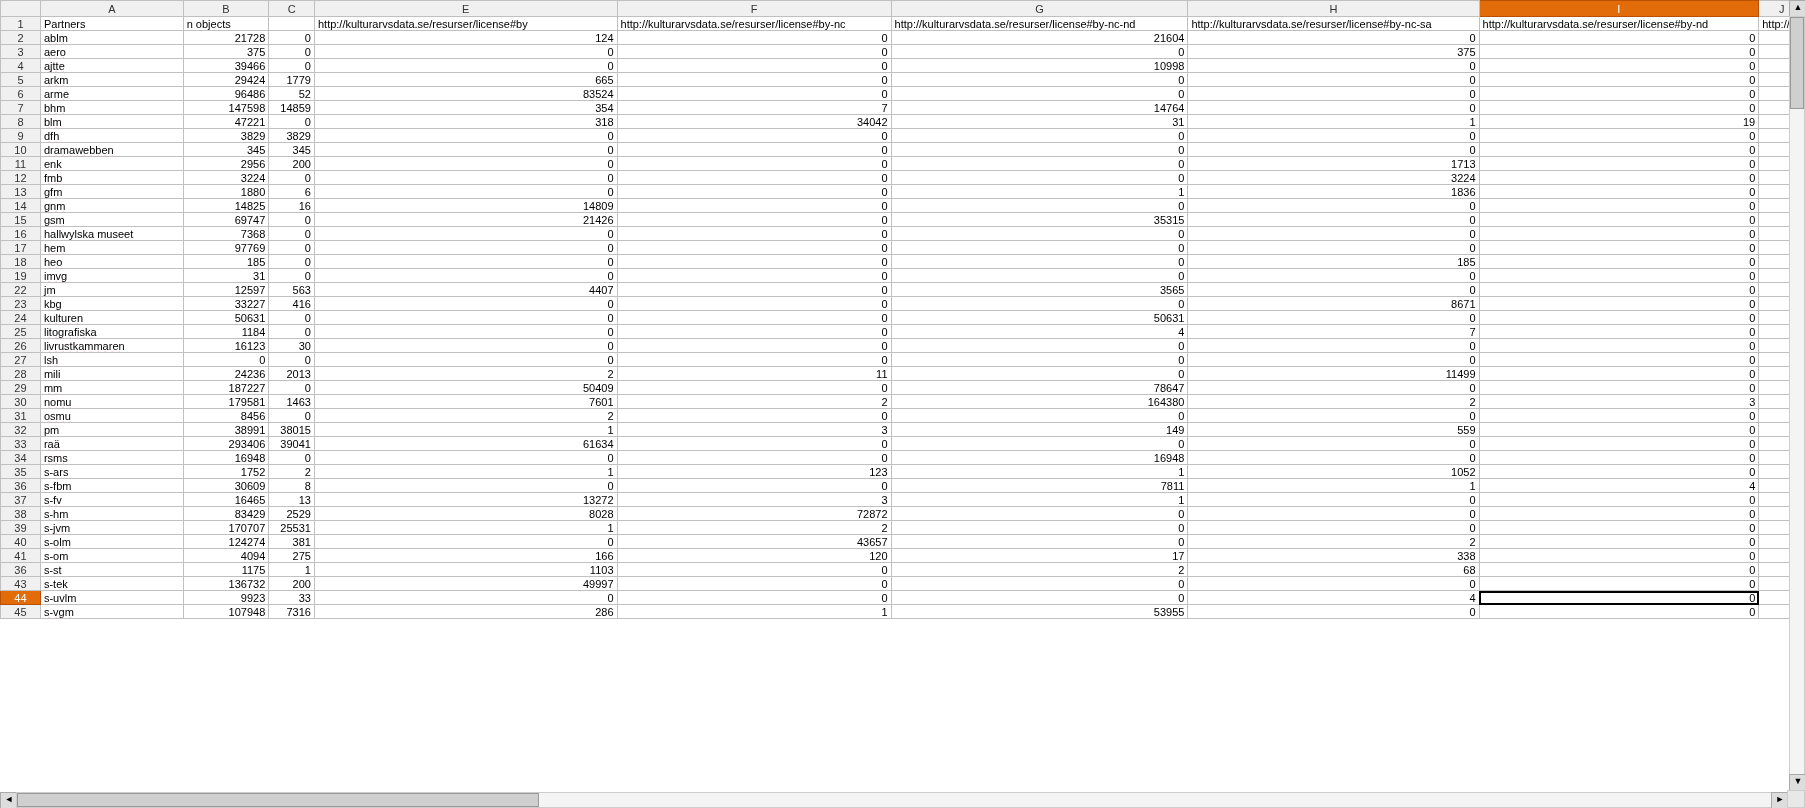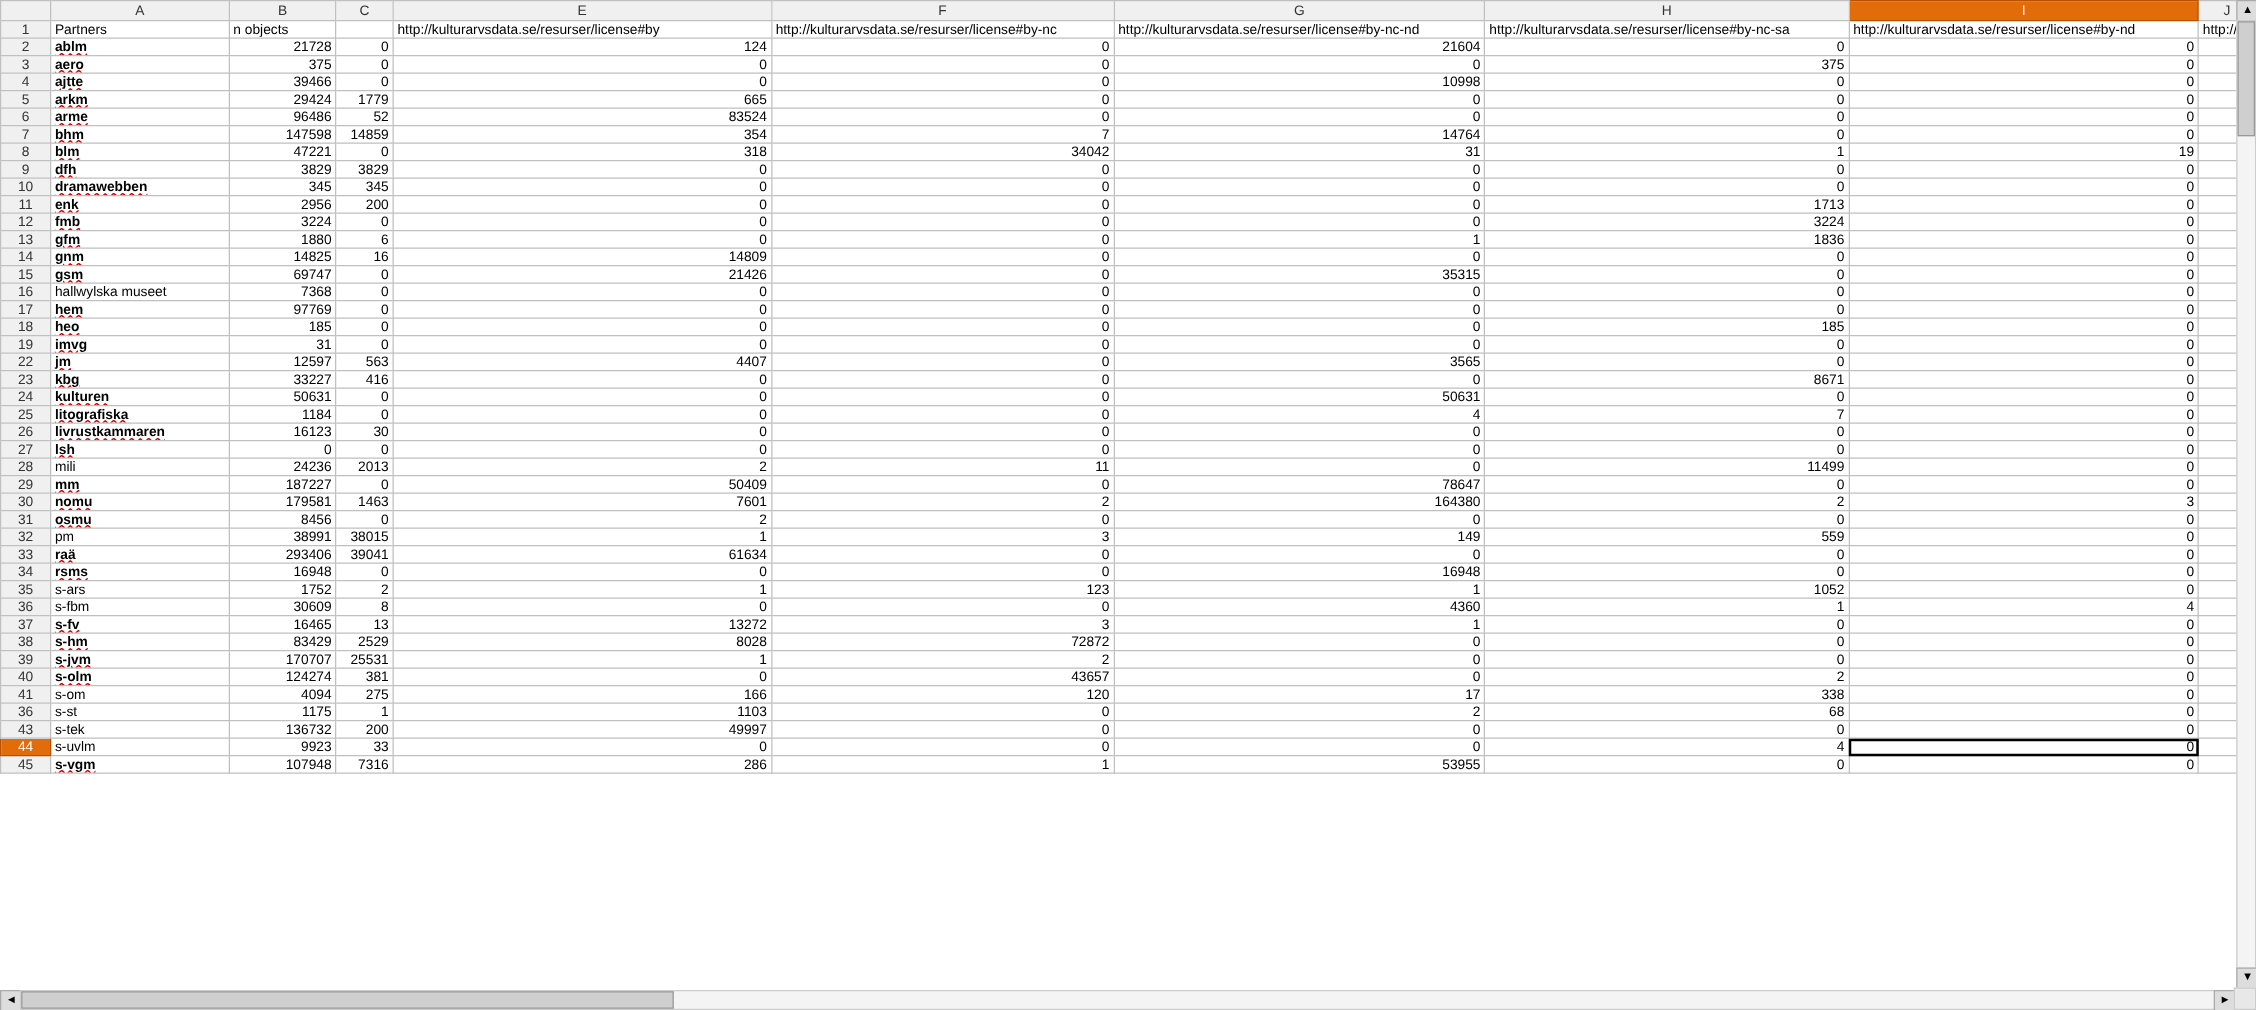--- a/index.html
+++ b/index.html
@@ -5,21 +5,21 @@
   html,body{margin:0;padding:0;font-family:Arial,Helvetica,sans-serif;font-size:11px;background:#fff;color:#000;overflow:hidden;}
   .sheet{width:1805px;height:808px;position:relative;overflow:hidden;}
   .grid{position:absolute;top:0;left:0;right:0;bottom:16px;overflow:hidden;}
   table{border-collapse:collapse;table-layout:fixed;width:1805px;}
   th,td{border:1px solid #c0c0c0;height:14px;padding:0 3px;overflow:hidden;white-space:nowrap;text-overflow:clip;box-sizing:border-box;vertical-align:middle;}
   th{background:#f0f0f0;font-weight:normal;text-align:center;color:#333;}
   th.rowhdr{width:35px;text-align:center;}
   th.colhdr{height:16px;}
   td.txt{text-align:left;}
   td.num{text-align:right;}
-  .spellerr{text-decoration:underline;text-decoration-color:#d00;text-decoration-style:wavy;font-weight:bold;}
+  .spellerr{text-decoration:underline;text-decoration-color:#d00;text-decoration-style:wavy;}
   .active-col{background:#e36c0a !important;color:#fff;border:1px solid #b85000;}
   .active-row th.rowhdr{background:#e36c0a !important;color:#fff;border:1px solid #b85000;margin-left:44px;}
   .active-cell{outline:2px solid #000;outline-offset:-2px;}
   .hscroll{position:absolute;left:0;right:16px;bottom:0;height:16px;background:#e8e8e8;}
   .hscroll .track{position:absolute;left:16px;right:16px;top:0;bottom:0;background:#f4f4f4;border:1px solid #ccc;}
   .hscroll .thumb{position:absolute;left:0;top:0;bottom:0;width:520px;background:#cfcfcf;border:1px solid #999;}
   .hscroll .btn{position:absolute;top:0;width:16px;height:16px;background:#ddd;border:1px solid #aaa;text-align:center;line-height:12px;font-size:9px;}
   .hscroll .btn.l{left:0;}
   .hscroll .btn.r{right:0;}
   .vscroll{position:absolute;top:0;right:0;bottom:16px;width:16px;background:#e8e8e8;}
@@ -459,21 +459,21 @@
             <td class="num">0</td>
             <td class="num"></td>
           </tr>
           <tr>
             <th class="rowhdr">36</th>
             <td class="txt">s-fbm</td>
             <td class="num">30609</td>
             <td class="num">8</td>
             <td class="num">0</td>
             <td class="num">0</td>
-            <td class="num">4360</td>
+            <td class="num">7811</td>
             <td class="num">1</td>
             <td class="num">4</td>
             <td class="num"></td>
           </tr>
           <tr>
             <th class="rowhdr">37</th>
             <td class="txt"><span class="spellerr">s-fv</span></td>
             <td class="num">16465</td>
             <td class="num">13</td>
             <td class="num">13272</td>

